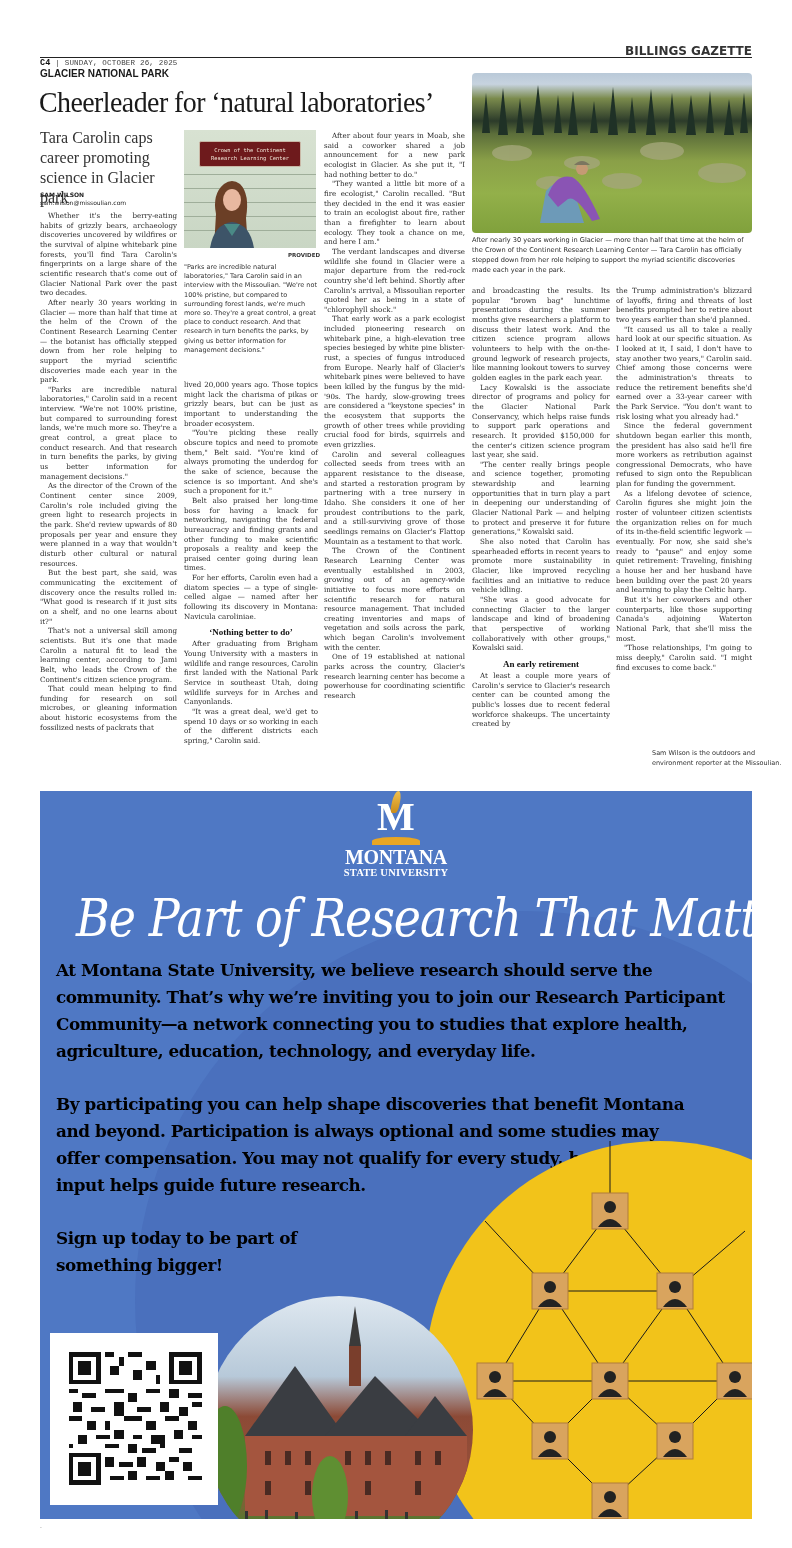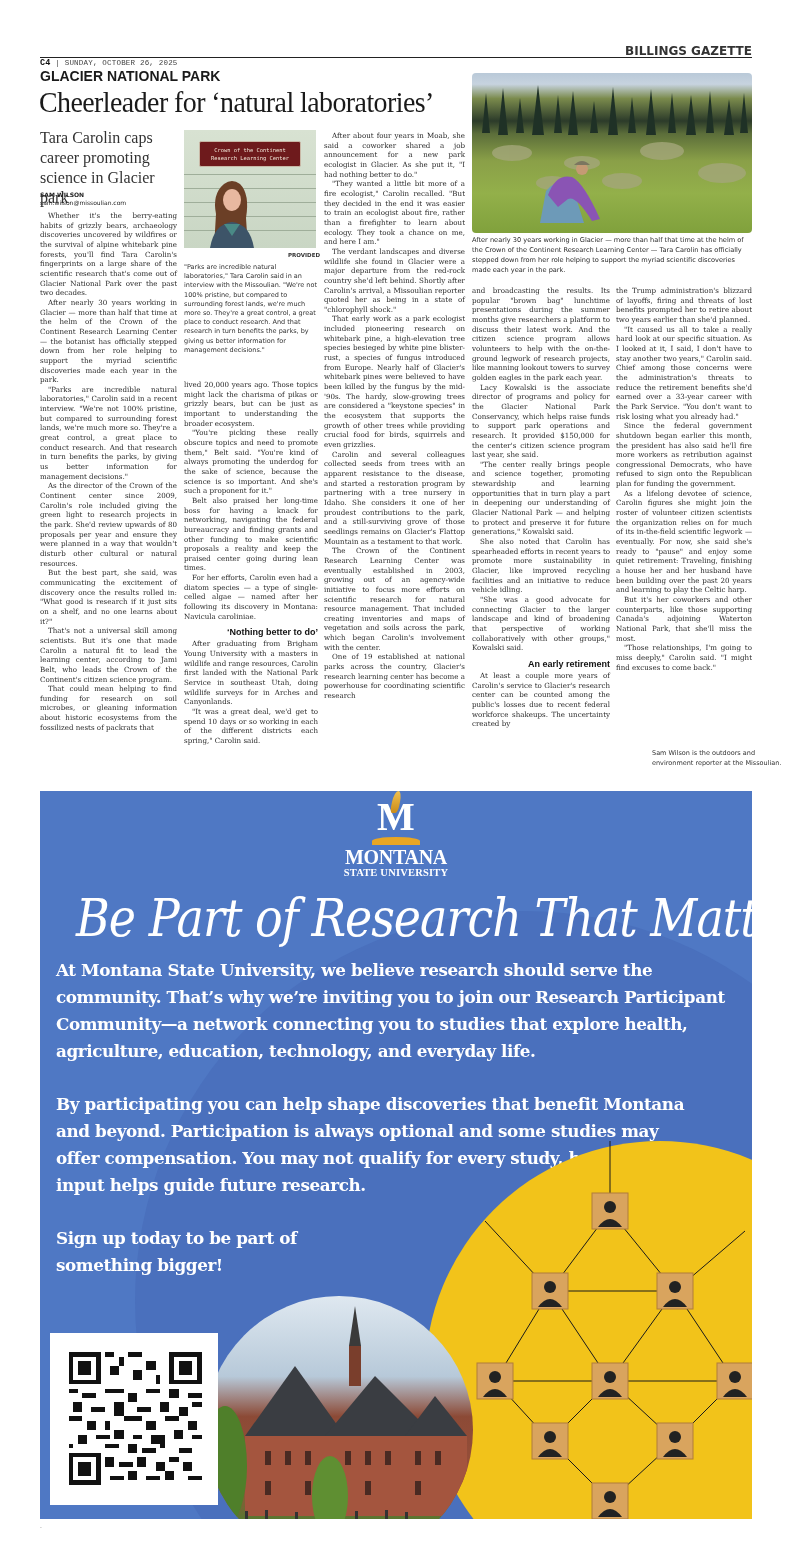--- a/index.html
+++ b/index.html
@@ -5,30 +5,30 @@
   * { box-sizing: border-box; margin: 0; padding: 0; }
   html, body { width: 792px; height: 1548px; background: #ffffff; overflow: hidden; }
   body { position: relative; font-family: "DejaVu Serif", serif; color: #222; }
 
   .folio { position: absolute; left: 40px; top: 38px; width: 712px; height: 20px; border-bottom: 1.5px solid #222; }
   .folio .left { position: absolute; left: 0; top: 4px; font-family: Liberation Mono, monospace; font-size: 7.5px; color: #444; letter-spacing: 0.2px; margin-top: 16px; }
   .folio .left b { font-size: 8.5px; color: #111; font-weight: bold; }
   .folio .center { position: absolute; left: 0; right: 0; top: -2px; text-align: center; font-family: "Liberation Serif", serif; font-size: 16px; letter-spacing: 0.5px; color: #222; }
   .folio .right { position: absolute; right: 0; top: 6px; font-family: "DejaVu Sans", sans-serif; font-size: 12px; font-weight: bold; color: #333; }
 
-  .kicker { position: absolute; left: 40px; top: 68px; font-family: "Liberation Sans", sans-serif; font-weight: bold; font-size: 14px; color: #1a1a1a; }
+  .kicker { position: absolute; left: 40px; top: 68px; font-family: "Liberation Sans", sans-serif; font-weight: bold; font-size: 10px; color: #1a1a1a; }
   .headline { position: absolute; left: 39px; top: 85px; font-family: "Liberation Serif", serif; font-size: 30px; line-height: 34px; color: #1a1a1a; letter-spacing: -0.6px; white-space: nowrap; font-weight: normal; transform: scaleX(0.93); transform-origin: left top; }
 
   .deck { position: absolute; left: 40px; top: 128px; width: 140px; font-family: "Liberation Serif", serif; font-size: 16px; line-height: 20px; color: #333; }
   .byline { position: absolute; left: 40px; top: 191px; font-family: "DejaVu Sans", sans-serif; font-size: 6px; line-height: 8px; color: #222; }
   .byline .name { font-weight: bold; }
 
   .col { position: absolute; font-family: "DejaVu Serif", serif; font-size: 7.1px; line-height: 9.65px; color: #2a2a2a; text-align: justify; hyphens: auto; }
   .col p { text-indent: 8px; margin: 0; }
-  .col h3 { font-family: Liberation Sans, sans-serif; font-weight: bold; font-size: 9px; line-height: 12px; color: #111; margin: 5px 0 1px; text-align: right; }
+  .col h3 { font-family: Liberation Serif, serif; font-weight: bold; font-size: 9px; line-height: 12px; color: #111; margin: 5px 0 1px; text-align: center; }
 
   .portrait { position: absolute; left: 184px; top: 130px; width: 132px; height: 118px; background: linear-gradient(#d8e2d2, #c9d6c4); overflow: hidden; }
   .portrait .siding { position: absolute; left: 0; right: 0; height: 1px; background: #9fae9a; }
   .portrait .sign { position: absolute; left: 15px; top: 11px; width: 102px; height: 26px; background: #6e1a1c; border: 1.5px solid #c9b8a6; border-radius: 2px; color: #f1e6d8; font-family: "DejaVu Sans Mono", monospace; font-size: 5.4px; line-height: 8px; text-align: center; padding-top: 4px; }
   .portrait .person { position: absolute; left: 26px; top: 44px; width: 44px; height: 74px; }
   .credit { position: absolute; left: 184px; top: 252px; width: 136px; text-align: right; font-family: "DejaVu Sans", sans-serif; font-weight: bold; font-size: 5.5px; color: #333; }
   .pullcap { position: absolute; left: 184px; top: 263px; width: 136px; font-family: "DejaVu Sans", sans-serif; font-size: 6.5px; line-height: 9.2px; color: #333; }
 
   .photo { position: absolute; left: 472px; top: 73px; width: 280px; height: 160px; border-radius: 4px; overflow: hidden; background: linear-gradient(180deg, #b9c9d8 0%, #c7d3df 7%, #7a8a4c 16%, #2c3b2a 30%, #5c6e3a 38%, #8aa048 55%, #93b04a 75%, #80a13c 100%); }
   .photo-cap { position: absolute; left: 472px; top: 235px; width: 280px; font-family: "DejaVu Sans", sans-serif; font-size: 6.6px; line-height: 10px; color: #2a2a2a; }
@@ -37,21 +37,21 @@
 
   .ad { position: absolute; left: 40px; top: 791px; width: 712px; height: 728px; background: #4f78c4; overflow: hidden; }
   .ad .swoosh { position: absolute; left: 95px; top: 120px; width: 780px; height: 780px; border-radius: 50%; background: #4a70bd; }
   .ad .logo { position: absolute; left: 0; right: 0; top: 6px; text-align: center; }
   .ad .logo .m { display: inline-block; font-family: "Liberation Serif", serif; font-weight: bold; font-size: 40px; line-height: 40px; color: #ffffff; position: relative; }
   .ad .logo .flame { position: absolute; left: 50%; top: -6px; width: 8px; height: 22px; margin-left: -4px; background: linear-gradient(#f2c14e, #c98b1a); border-radius: 50% 50% 30% 30%; transform: skewX(-12deg); }
   .ad .logo .arc { display: block; width: 48px; height: 8px; margin: 0 auto; border-radius: 50% 50% 0 0; background: #e9a623; }
   .ad .logo .name { font-family: "Liberation Serif", serif; font-weight: bold; font-size: 20px; line-height: 20px; color: #fff; letter-spacing: -0.3px; margin-top: 2px; }
   .ad .logo .sub { font-family: "Liberation Serif", serif; font-weight: bold; font-size: 10.5px; line-height: 12px; color: #fff; letter-spacing: 0.2px; }
   .ad .script { position: absolute; left: 36px; top: 92px; width: 660px; font-family: "DejaVu Serif", serif; font-style: italic; font-size: 46px; line-height: 60px; color: #ffffff; letter-spacing: -1px; white-space: nowrap; font-weight: 200; transform: scaleY(1.15); transform-origin: left top; }
-  .ad .body { position: absolute; left: 16px; width: 680px; font-family: "DejaVu Serif", serif; font-weight: bold; font-size: 16.8px; line-height: 27px; color: #ffffff; letter-spacing: -0.4px; }
+  .ad .body { position: absolute; left: 16px; width: 680px; font-family: "DejaVu Serif", serif; font-weight: bold; font-size: 16.8px; line-height: 27px; color: #000000; letter-spacing: -0.4px; }
   .ad .p1 { top: 166px; }
   .ad .p2 { top: 300px; width: 640px; }
   .ad .p3 { top: 434px; width: 300px; }
   .ad .qrbox { position: absolute; left: 10px; top: 542px; width: 168px; height: 172px; background: #fff; }
   .ad .qr { position: absolute; left: 17px; top: 19px; width: 136px; height: 133px; }
   .ad .campus { position: absolute; left: 165px; top: 505px; width: 268px; height: 268px; border-radius: 50%; overflow: hidden; background: linear-gradient(180deg, #dfe8f0 0%, #b7c9d9 30%, #8c4a36 45%, #9a503a 72%, #4e7d2e 85%, #6fa337 100%); }
   .ad .yellow { position: absolute; left: 385px; top: 350px; width: 470px; height: 470px; border-radius: 50%; background: #f2c31a; overflow: hidden; }
   .ad .net { position: absolute; left: 385px; top: 350px; width: 330px; height: 380px; }
 
   .dot { position: absolute; left: 40px; top: 1522px; font-size: 6px; color: #666; }

